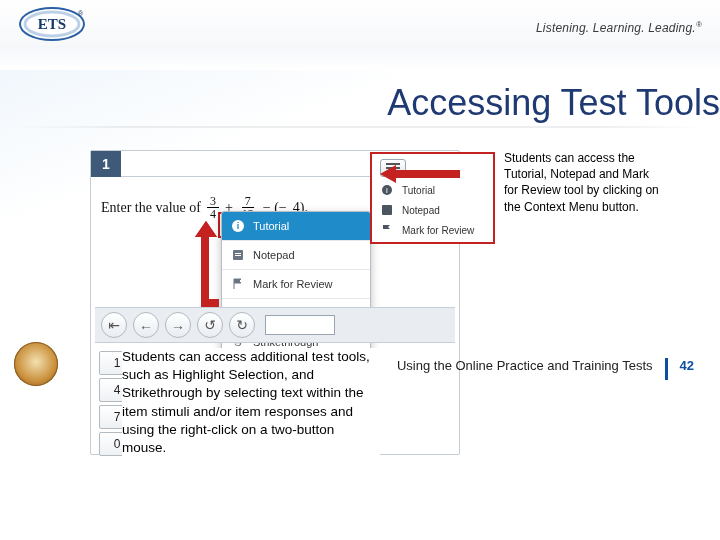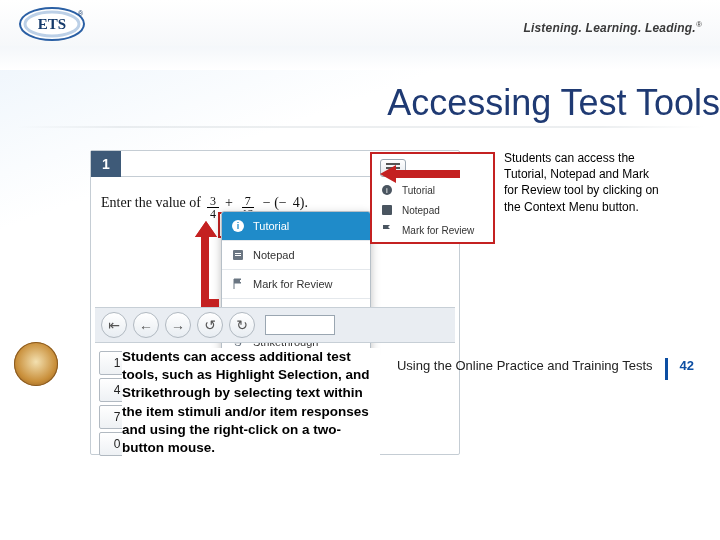--- a/index.html
+++ b/index.html
@@ -3,30 +3,30 @@
 <meta charset="utf-8">
 <style>
   * { box-sizing: border-box; margin: 0; padding: 0; }
   html, body { width: 720px; height: 540px; font-family: Arial, Helvetica, sans-serif; overflow: hidden; background: #fff; }
   .slide { position: relative; width: 720px; height: 396px; background: linear-gradient(160deg, #eaf3fb 0%, #ffffff 35%, #ffffff 100%); }
   .topband { position: absolute; top: 0; left: 0; right: 0; height: 70px; }
   .topband::before { content: ""; position: absolute; top: 0; left: 0; right: 0; height: 46px; background: linear-gradient(#ffffff, #f6f8fa); border-bottom: 1px solid #cfd7dd; }
   .topband::after { content: ""; position: absolute; top: 46px; left: 0; right: 0; height: 24px; background: linear-gradient(#f4f7fa, #ffffff); }
   .ets-logo { position: absolute; top: 4px; left: 18px; width: 78px; height: 40px; }
   .tagline { position: absolute; top: 20px; right: 18px; font-style: italic; font-size: 12px; color: #3a3a3a; letter-spacing: .2px; }
-  .tagline b { font-style: italic; font-weight: bold; }
+  .tagline b { font-style: italic; font-weight: normal; }
   .tagline sup { font-size: 8px; }
   h1.title { position: absolute; top: 82px; left: 0; right: 0; text-align: right; font-family: Verdana, Arial, sans-serif; font-weight: normal; font-size: 36px; color: #1f3a73; }
   .hr-under-title { position: absolute; top: 126px; left: 16px; right: 16px; height: 2px; background: linear-gradient(to right, rgba(0,0,0,0), #d0d6da 15%, #d0d6da 85%, rgba(0,0,0,0)); opacity:.4; }
 
   .screenshot { position: absolute; top: 150px; left: 90px; width: 370px; height: 305px; background: #fff; border: 1px solid #c5cdd4; border-radius: 2px; }
   .qhead { display: flex; align-items: stretch; }
   .qnum { width: 30px; height: 26px; background: #3e5a78; color: #fff; font-weight: bold; display: flex; align-items: center; justify-content: center; font-size: 14px; }
   .qhead-rest { flex: 1; border-bottom: 1px solid #c5cdd4; }
-  .qtext { padding: 18px 10px 8px 10px; font-family: "Times New Roman", serif; font-size: 14px; color: #111; display: flex; gap: 6px; flex-wrap: wrap; }
+  .qtext { padding: 18px 10px 8px 10px; font-family: "Times New Roman", serif; font-size: 14px; color: #111; display: flex; align-items: center; gap: 6px; flex-wrap: wrap; }
   .frac { display: inline-flex; flex-direction: column; align-items: center; line-height: 1; font-size: 12px; }
   .frac .n { border-bottom: 1px solid #000; padding: 0 3px; }
   .frac .d { padding: 0 3px; }
 
   .context-menu { position: absolute; top: 60px; left: 130px; width: 150px; background: #fff; border: 1px solid #b6bfc7; border-radius: 3px; box-shadow: 0 3px 10px rgba(0,0,0,.25); overflow: hidden; }
   .context-menu .cm-item { display: flex; align-items: center; gap: 8px; padding: 7px 9px; font-size: 11px; color: #333; border-bottom: 1px solid #e4e8ec; }
   .context-menu .cm-item:last-child { border-bottom: none; }
   .context-menu .cm-item.active { background: #1f8bc9; color: #fff; }
   .cm-icon { width: 14px; height: 14px; display: inline-flex; align-items: center; justify-content: center; }
 
@@ -39,21 +39,21 @@
   .keypad .key { border: 1px solid #b1b9c1; background: linear-gradient(#fff,#eef1f4); display: flex; align-items: center; justify-content: center; font-size: 12px; color: #222; border-radius: 2px; }
 
   .red-arrow-up { position: absolute; left: 102px; top: 70px; width: 26px; height: 94px; }
   .red-arrow-left { position: absolute; left: 380px; top: 165px; width: 80px; height: 18px; }
 
   .toolbox { position: absolute; top: 152px; left: 370px; width: 125px; border: 2px solid #c42121; background: #fff; padding: 2px 0; }
   .toolbox .trow { display: flex; align-items: center; gap: 8px; padding: 3px 8px; font-size: 10px; color: #333; }
   .toolbox .cmbtn { width: 26px; height: 18px; border: 1px solid #9aa6b1; border-radius: 3px; background: linear-gradient(#fff,#e3e8ed); display: inline-flex; align-items: center; justify-content: center; }
 
   .callout-right { position: absolute; top: 150px; left: 504px; width: 158px; font-size: 12px; font-weight: normal; line-height: 1.35; color: #000; }
-  .callout-bottom { position: absolute; top: 348px; left: 122px; width: 258px; font-size: 13.5px; font-weight: bold; line-height: 1.35; color: #000; background: #fff; }
+  .callout-bottom { position: absolute; top: 348px; left: 122px; width: 258px; font-size: 13.5px; font-weight: normal; line-height: 1.35; color: #000; background: #fff; }
 
   .footer { position: absolute; bottom: 16px; right: 26px; display: flex; align-items: flex-start; gap: 12px; font-size: 13px; color: #222; }
   .footer .div { width: 3px; height: 22px; background: #0c4ea2; }
   .pagenum { color: #0c4ea2; font-weight: 600; }
 
   .seal { position: absolute; bottom: 10px; left: 14px; width: 44px; height: 44px; border-radius: 50%; background: radial-gradient(circle at 50% 45%, #f3e0b0 0%, #c98f3a 60%, #7a4a16 100%); box-shadow: 0 0 0 1px #8a5a20 inset; }
 
   .cm-highlight-box { position: absolute; top: 61px; left: 127px; width: 156px; height: 26px; border: 2px solid #c42121; pointer-events: none; }
 </style>
 </head>

